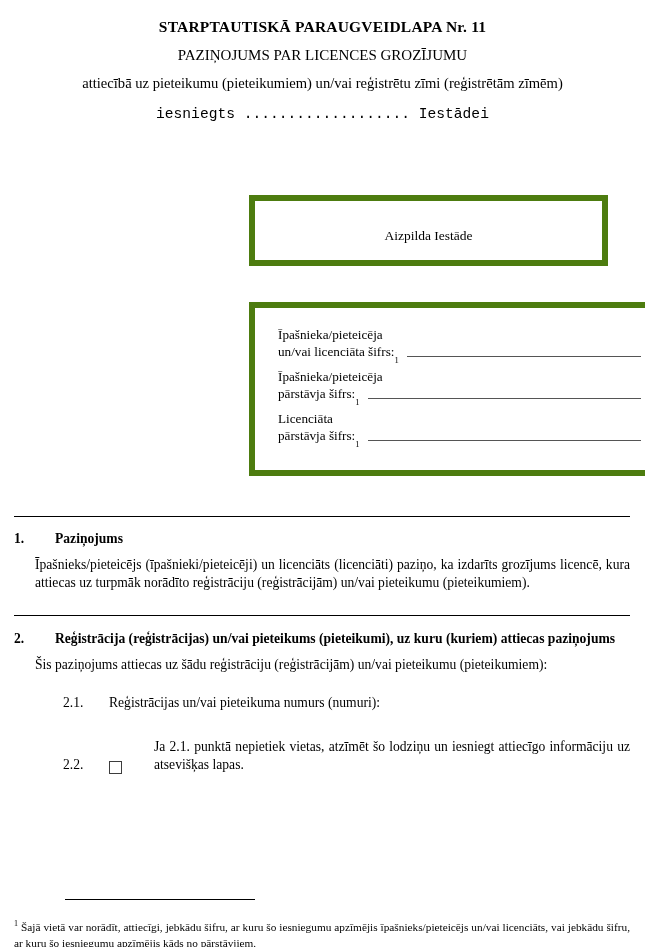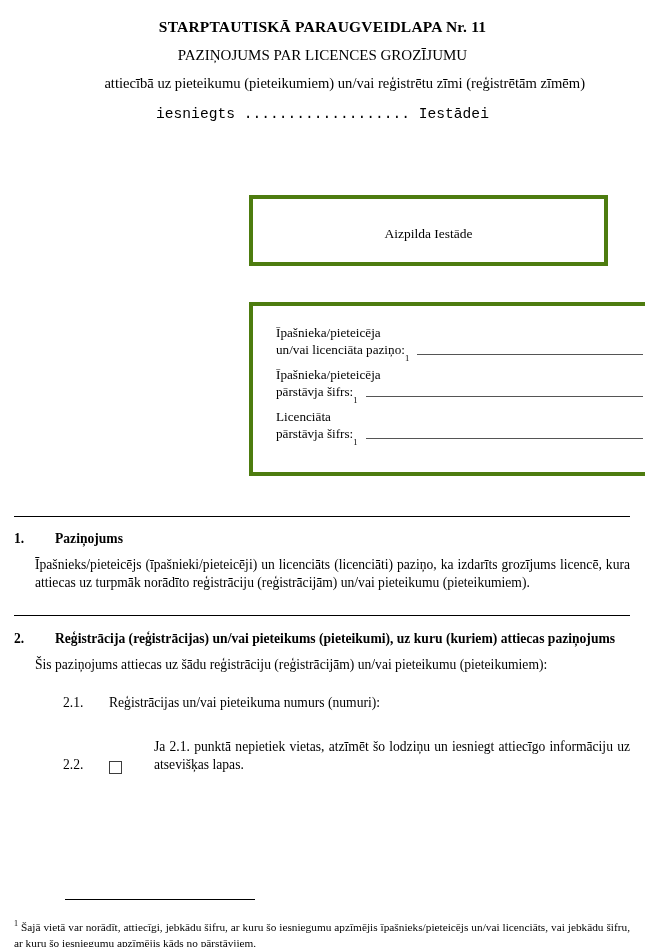--- a/index.html
+++ b/index.html
@@ -38,33 +38,32 @@
   .hdr-sub {
     font-size: 15px;
     margin-top: 9px;
     line-height: 1.2;
   }
   .hdr-line3 {
     font-size: 14.6px;
     margin-top: 10px;
     line-height: 1.35;
     padding: 0 28px;
-    text-align: right;
   }
   .hdr-line4 {
     font-size: 14.6px;
     margin-top: 13px;
     line-height: 1.2;
     font-family: Liberation Mono, monospace;
   }
 
   
   .box {
     position: absolute;
-    border: 4px solid #4d7c0f;
+    border: 6px solid #4d7c0f;
     box-sizing: border-box;
     background: #ffffff;
   }
   #box-agency {
     left: 249px;
     top: 177px;
     width: 359px;
     height: 71px;
   }
   .box-agency-label {
@@ -231,21 +230,21 @@
   <div class="box" id="box-agency">
     <div class="box-agency-label">Aizpilda Iestāde</div>
   </div>
 
   <div class="box" id="box-codes">
     <div class="code-rows">
 
       <div class="code-group">
         <div class="code-line1">Īpašnieka/pieteicēja</div>
         <div class="code-line2">
-          <span class="code-lbl">un/vai licenciāta paziņo:</span>
+          <span class="code-lbl">un/vai licenciāta šifrs:</span>
             <span class="sup">1</span>
           <span class="fill-rule"></span>
         </div>
       </div>
 
       <div class="code-group">
         <div class="code-line1">Īpašnieka/pieteicēja</div>
         <div class="code-line2">
           <span class="code-lbl">pārstāvja šifrs:</span>
             <span class="sup">1</span>

